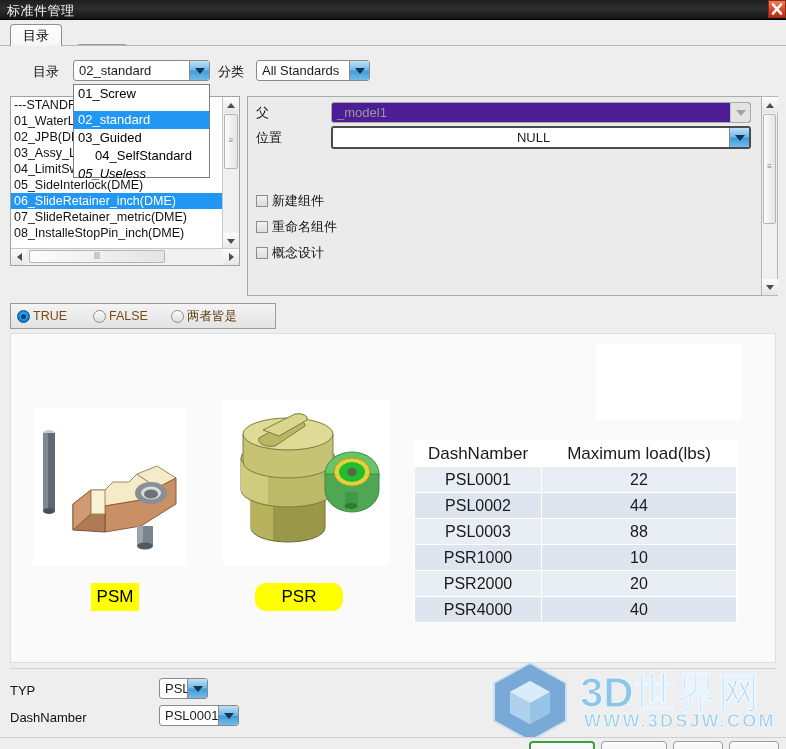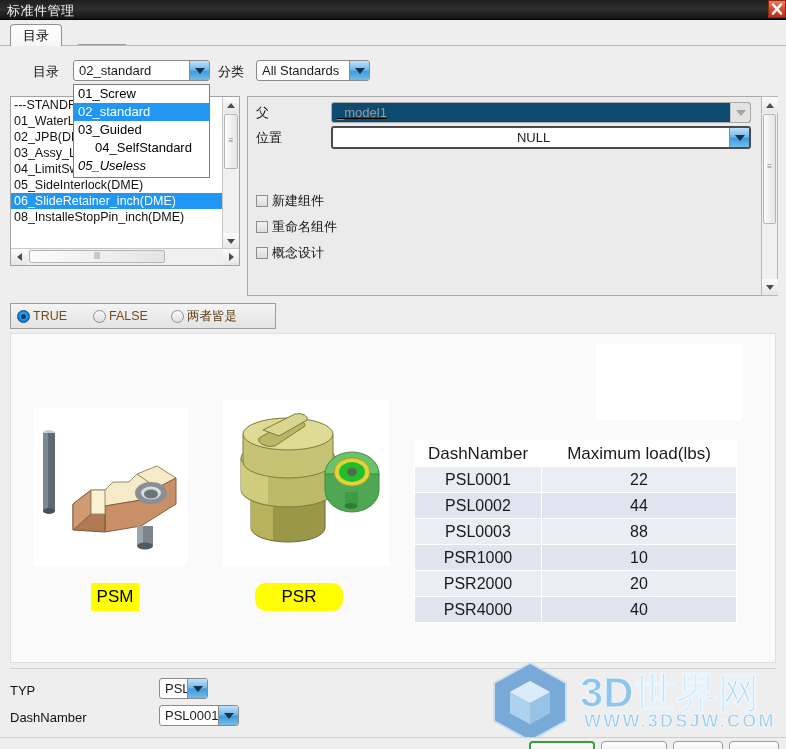--- a/index.html
+++ b/index.html
@@ -116,23 +116,22 @@
     overflow: hidden;
   }
   .combo .carrow {
     flex: 0 0 auto;
     width: 19px; height: 19px;
     background: linear-gradient(to bottom, #bfe1f8 0%, #6fb8e8 48%, #3f9ada 52%, #73bcea 100%);
     border-left: 1px solid #8a8a8a;
     display: flex; align-items: center; justify-content: center;
   }
   .combo.disabled {
-    background: #0c4a6e;
+    background: #4c1d95;
     border-color: #a9a9a9;
-    text-decoration: underline;
   }
   .combo.disabled .ctext { color: #9a9a9a; }
   .combo.disabled .carrow {
     background: #e3e3e3;
     border-left: 1px solid #c4c4c4;
   }
   .combo.focus {
     border: 2px solid #4a4a4a;
     text-align: center;
   }
@@ -411,20 +410,21 @@
 
     <div class="listbox">
       <div class="listinner">
         <div class="li">---STANDRARD---</div>
         <div class="li">01_WaterLine(DME)</div>
         <div class="li">02_JPB(DME)</div>
         <div class="li">03_Assy_Lifter(DME)</div>
         <div class="li">04_LimitSwitch(DME)</div>
         <div class="li">05_SideInterlock(DME)</div>
         <div class="li sel">06_SlideRetainer_inch(DME)</div>
+        <div class="li">07_SlideRetainer_metric(DME)</div>
         <div class="li">08_InstalleStopPin_inch(DME)</div>
       </div>
 
       <div class="vscroll" style="right:0; top:0; height:152px;">
         <div class="sb-btn" style="left:0; top:0;">
             <i class="tri-up-s"></i>
           </div>
         <div class="sb-thumb" style="left:1px; top:17px; width:14px; height:55px;">
           <div style="text-align:center;margin-top:22px;" class="grip">≡</div>
         </div>
@@ -485,21 +485,21 @@
         <div style="text-align:center;margin-top:48px;" class="grip">≡</div>
       </div>
       <div class="sb-btn" style="left:0; bottom:0;">
           <i class="tri-dn-s"></i>
         </div>
     </div>
   </div>
 
   <div style="position:absolute; left:73px; top:84px; width:137px; height:94px;
               background:#ffffff; border:1px solid #7d7d7d; box-sizing:border-box; z-index:50;">
-    <div style="height:18px;line-height:18px;padding-left:4px;font-size:13px;cursor:pointer;">01_Screw</div>
+    <div style="height:26px;line-height:18px;padding-left:4px;font-size:13px;cursor:pointer;">01_Screw</div>
     <div style="height:18px;line-height:18px;padding-left:4px;font-size:13px;background:#2196f3;color:#fff;cursor:pointer;">02_standard</div>
     <div style="height:18px;line-height:18px;padding-left:4px;font-size:13px;cursor:pointer;">03_Guided</div>
     <div style="height:18px;line-height:18px;padding-left:4px;font-size:13px;cursor:pointer;text-align:center;">04_SelfStandard</div>
     <div style="height:18px;line-height:18px;padding-left:4px;font-size:13px;cursor:pointer;font-style:italic;">05_Useless</div>
   </div>
 
   <div class="radiobar">
     <div class="radio-item">
       <span class="rdo on"></span>
       <span class="rdo-label">TRUE</span>

